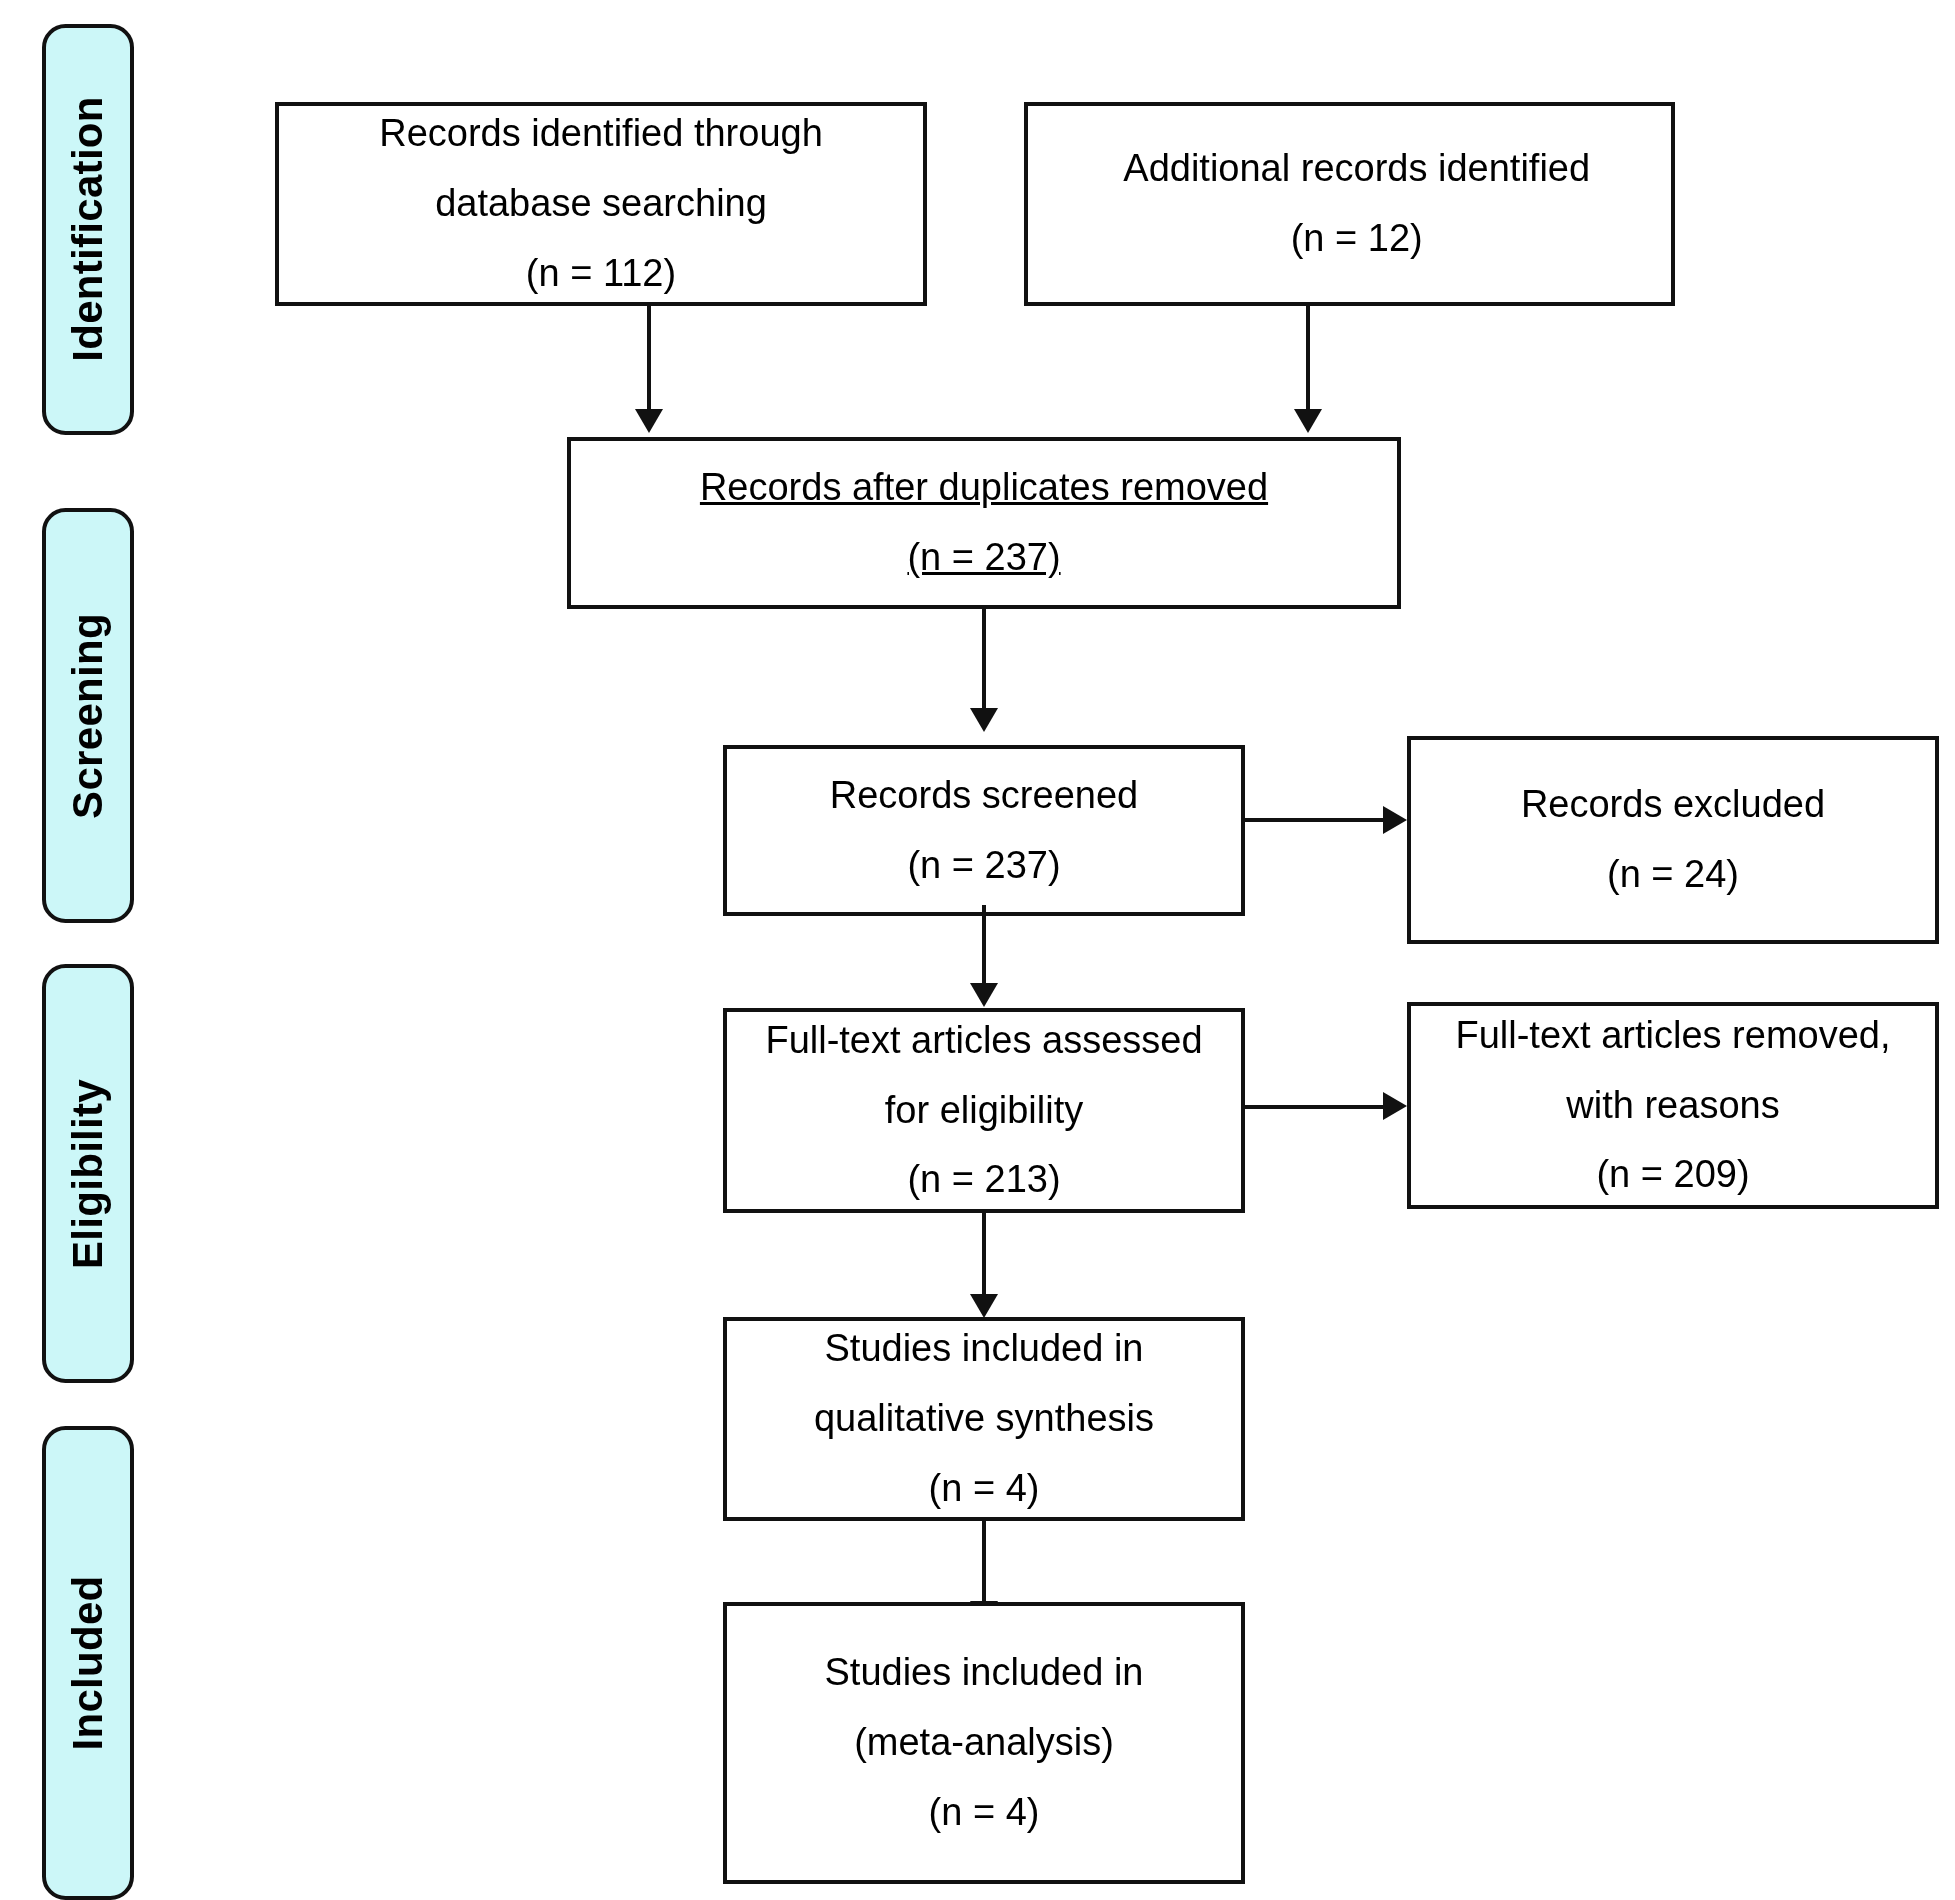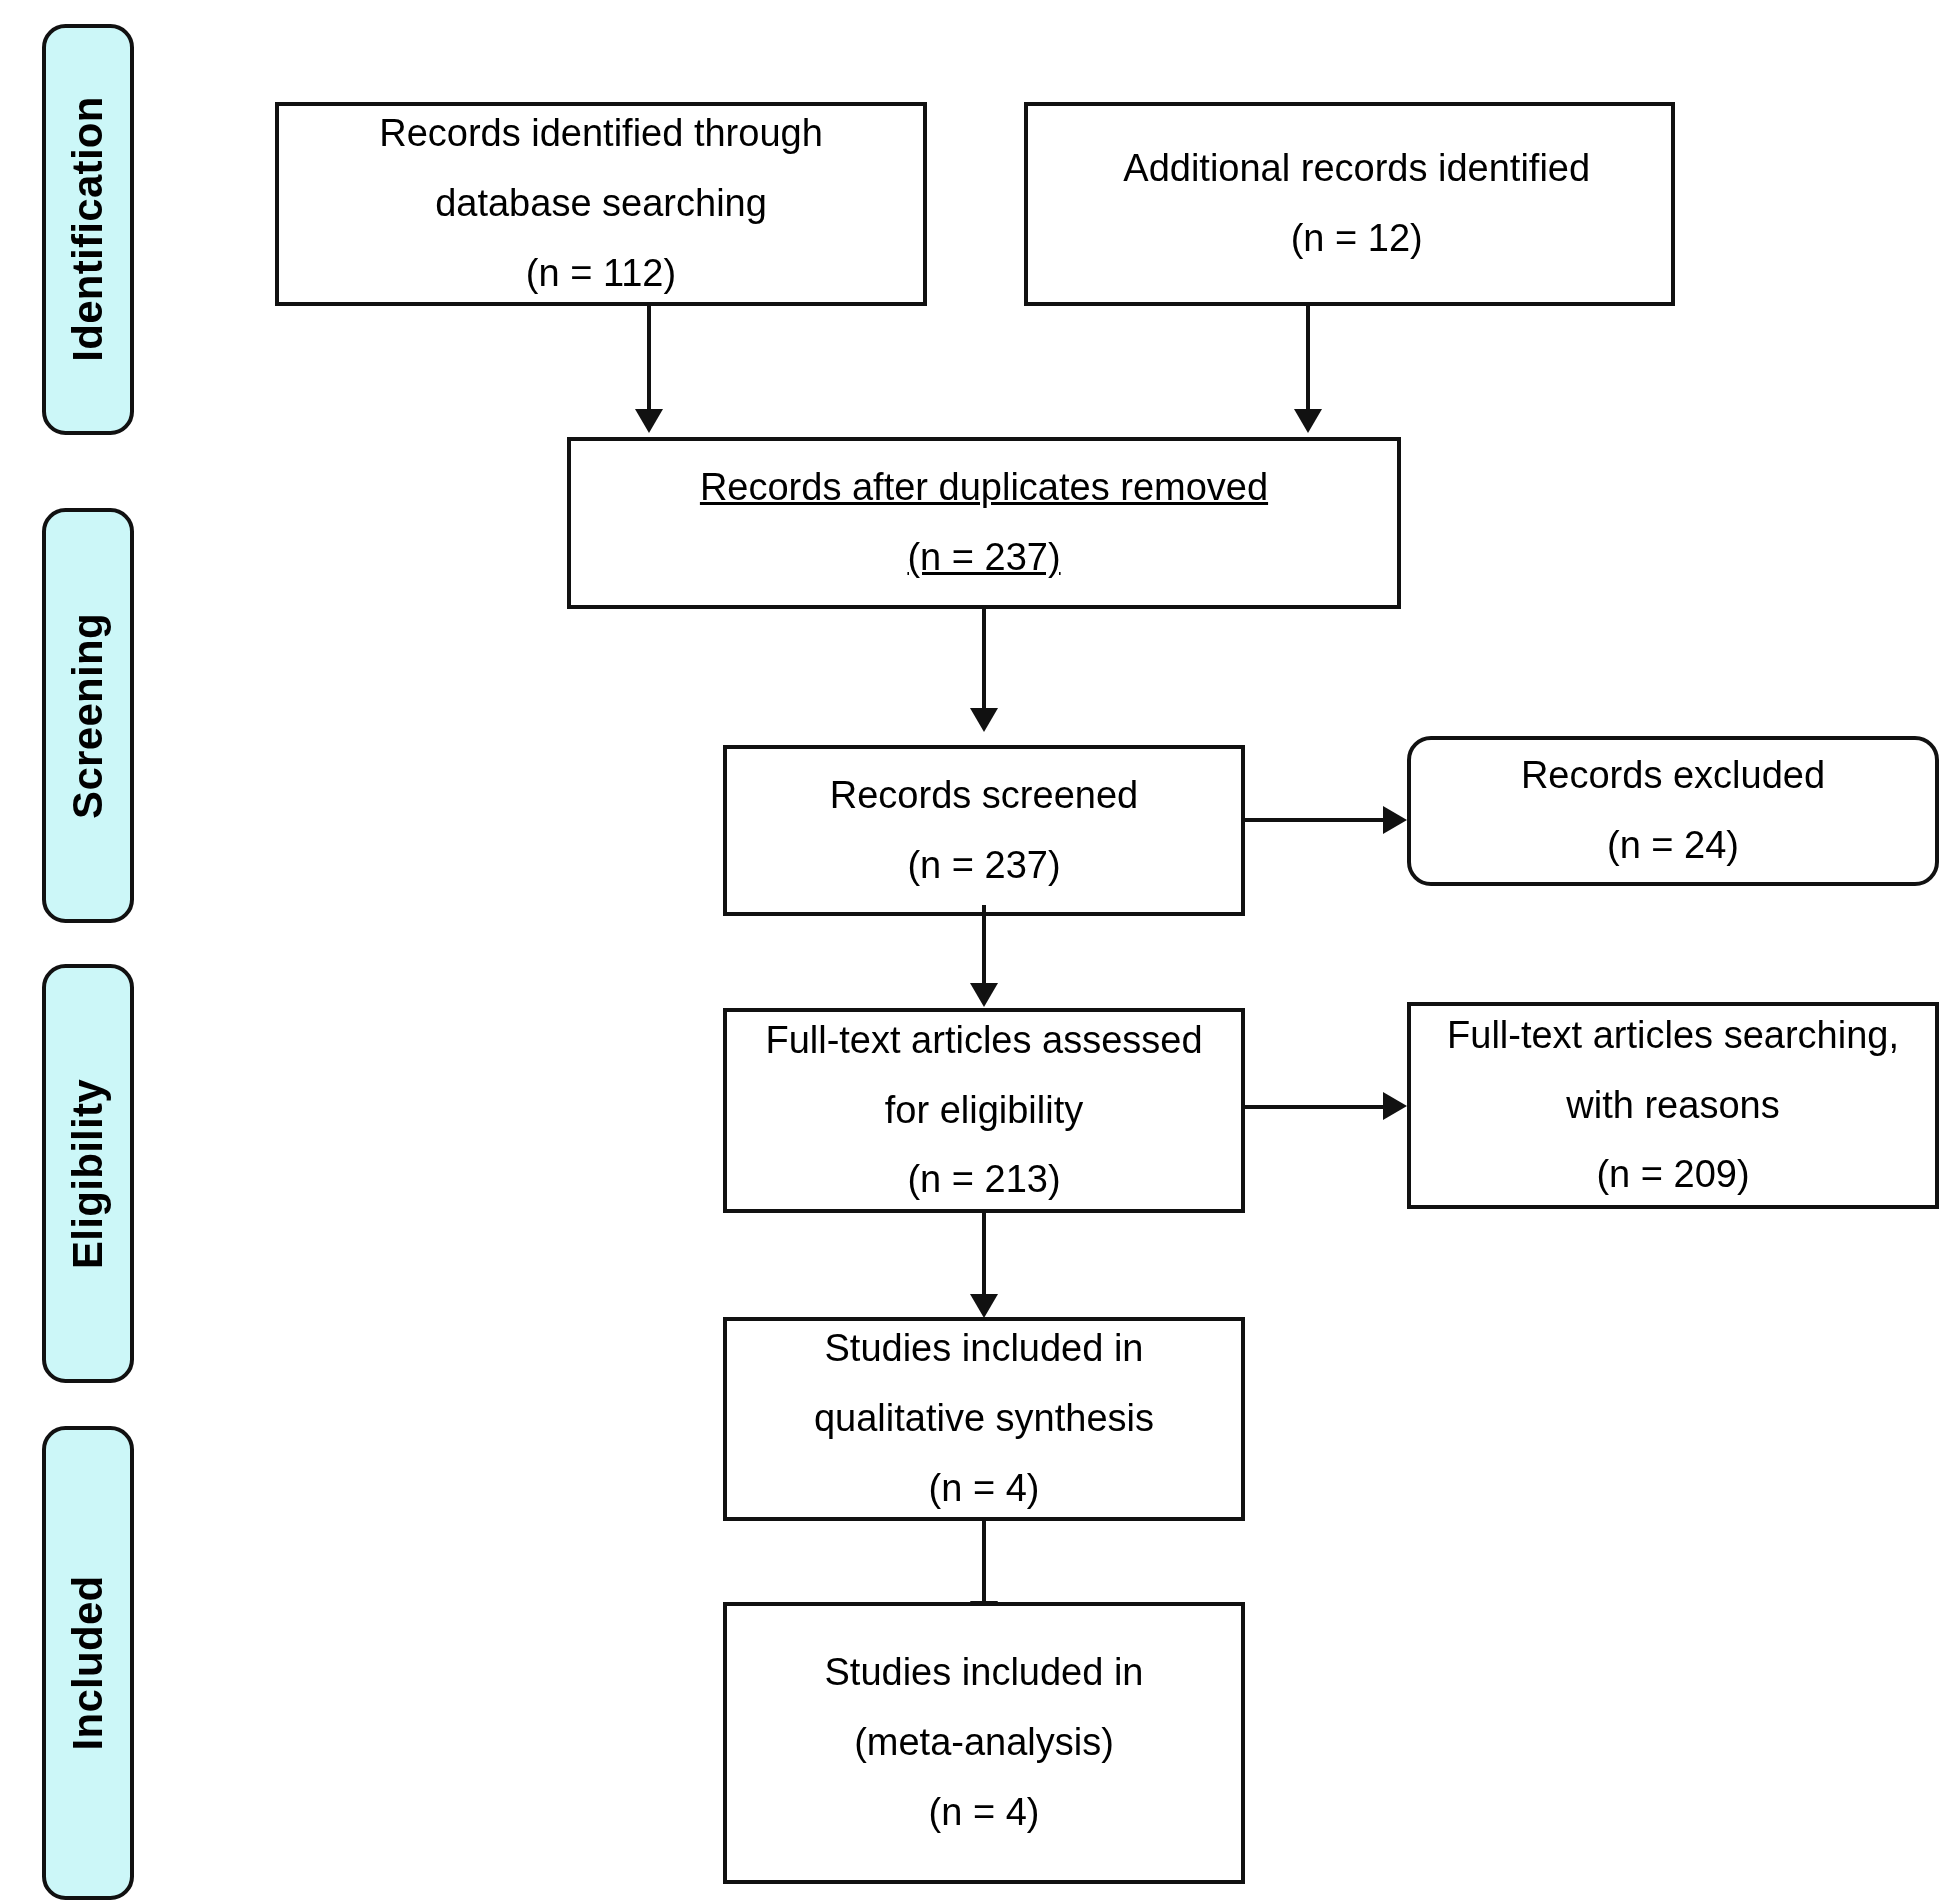--- a/index.html
+++ b/index.html
@@ -128,39 +128,39 @@
   </div>
 
   <div class="v-line" style="left:982px; top:608px; width:3.7px; height:101px;"></div>
   <div class="arrow-down" style="left:970px; top:708px;"></div>
 
   <div class="flow-box" style="left:723px; top:734px; width:522px; height:171px;margin-top:11px;">
     <span class="line">Records screened</span>
     <span class="line">(n = 237)</span>
   </div>
 
-  <div class="flow-box" style="left:1407px; top:736px; width:532px; height:150px;border-radius:24px;">
+  <div class="flow-box" style="left:1407px; top:736px; width:532px; height:208px;">
     <span class="line">Records excluded</span>
     <span class="line">(n = 24)</span>
   </div>
 
   <div class="h-line" style="left:1244px; top:818px; width:142px; height:3.7px;"></div>
   <div class="arrow-right" style="left:1383px; top:806px;"></div>
 
   <div class="v-line" style="left:982px; top:905px; width:3.7px; height:80px;"></div>
   <div class="arrow-down" style="left:970px; top:983px;"></div>
 
   <div class="flow-box" style="left:723px; top:1008px; width:522px; height:205px;">
     <span class="line">Full-text articles assessed</span>
     <span class="line">for eligibility</span>
     <span class="line">(n = 213)</span>
   </div>
 
   <div class="flow-box" style="left:1407px; top:1002px; width:532px; height:207px;">
-    <span class="line">Full-text articles searching,</span>
+    <span class="line">Full-text articles removed,</span>
     <span class="line">with reasons</span>
     <span class="line">(n = 209)</span>
   </div>
 
   <div class="h-line" style="left:1244px; top:1105px; width:142px; height:3.7px;"></div>
   <div class="arrow-right" style="left:1383px; top:1092px;"></div>
 
   <div class="v-line" style="left:982px; top:1212px; width:3.7px; height:83px;"></div>
   <div class="arrow-down" style="left:970px; top:1294px;"></div>
 

